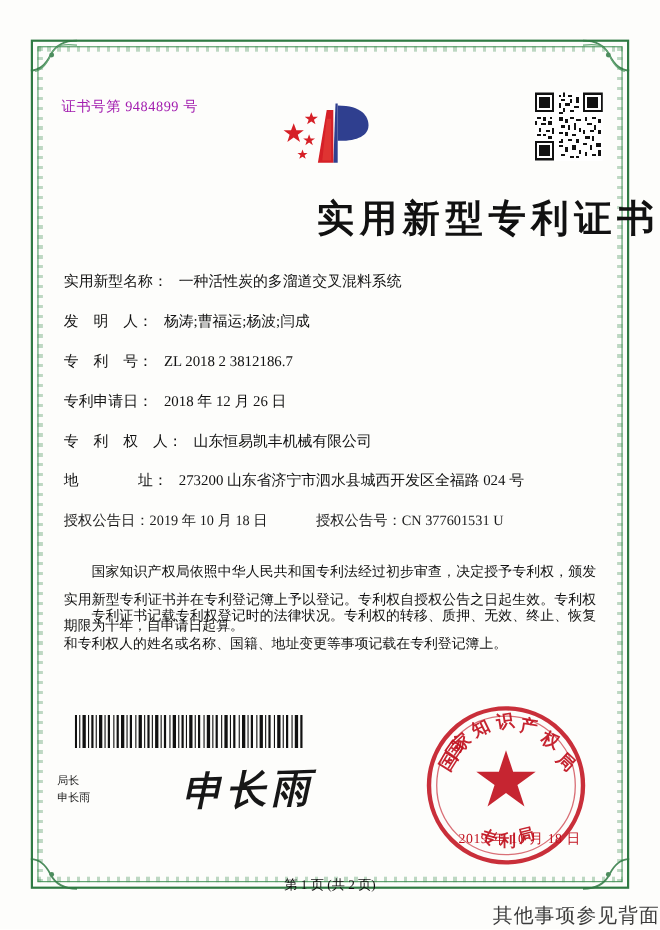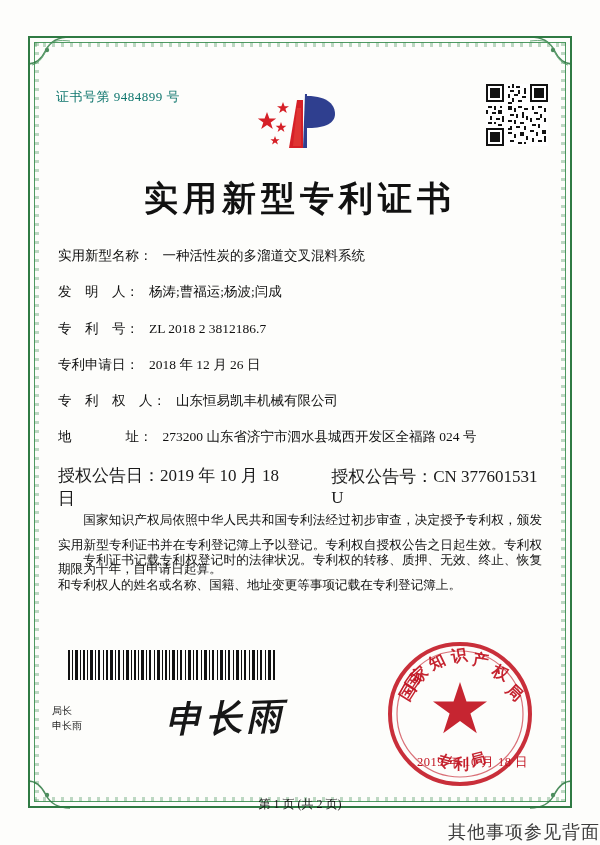--- a/index.html
+++ b/index.html
@@ -60,21 +60,21 @@
   .corner.tr { right: 26px; top: 34px; transform: scaleX(-1); }
   .corner.bl { left: 26px;  bottom: 34px; transform: scaleY(-1); }
   .corner.br { right: 26px; bottom: 34px; transform: scale(-1,-1); }
 
   
   .cert-no {
     position: absolute;
     left: 56px; top: 88px;
     font-size: 13px;
     letter-spacing: 0.5px;
-    color: #0f766e;
+    color: #a21caf;
   }
   
   .qr {
     position: absolute;
     right: 52px; top: 84px;
     width: 62px; height: 62px;
     background: #ffffff;
   }
   .qr svg { display: block; }
 
@@ -84,21 +84,21 @@
     left: 50%;
     transform: translateX(-50%);
     top: 86px;
     width: 110px; height: 72px;
   }
 
   .doc-title {
     position: absolute;
     left: 0; right: 0;
     top: 176px;
-    text-align: center;
+    text-align: right;
     font-size: 34px;
     font-weight: bold;
     letter-spacing: 5px;
     font-family: "DejaVu Serif", "Liberation Serif", serif;
     color: #111;
   }
 
   .fields {
     position: absolute;
     left: 58px;
@@ -116,21 +116,21 @@
     white-space: nowrap;
     color: #111;
   }
   .field-value {
     margin-left: 10px;
     color: #111;
   }
   .row-two {
     display: flex;
     align-items: center;
-    font-size: 17px;
+    font-size: 13px;
     margin-bottom: 6px;
   }
   .row-two .seg2 { margin-left: 44px; }
 
   .para {
     position: absolute;
     left: 58px;
     width: 484px;
     font-size: 12.6px;
     line-height: 1.95;

